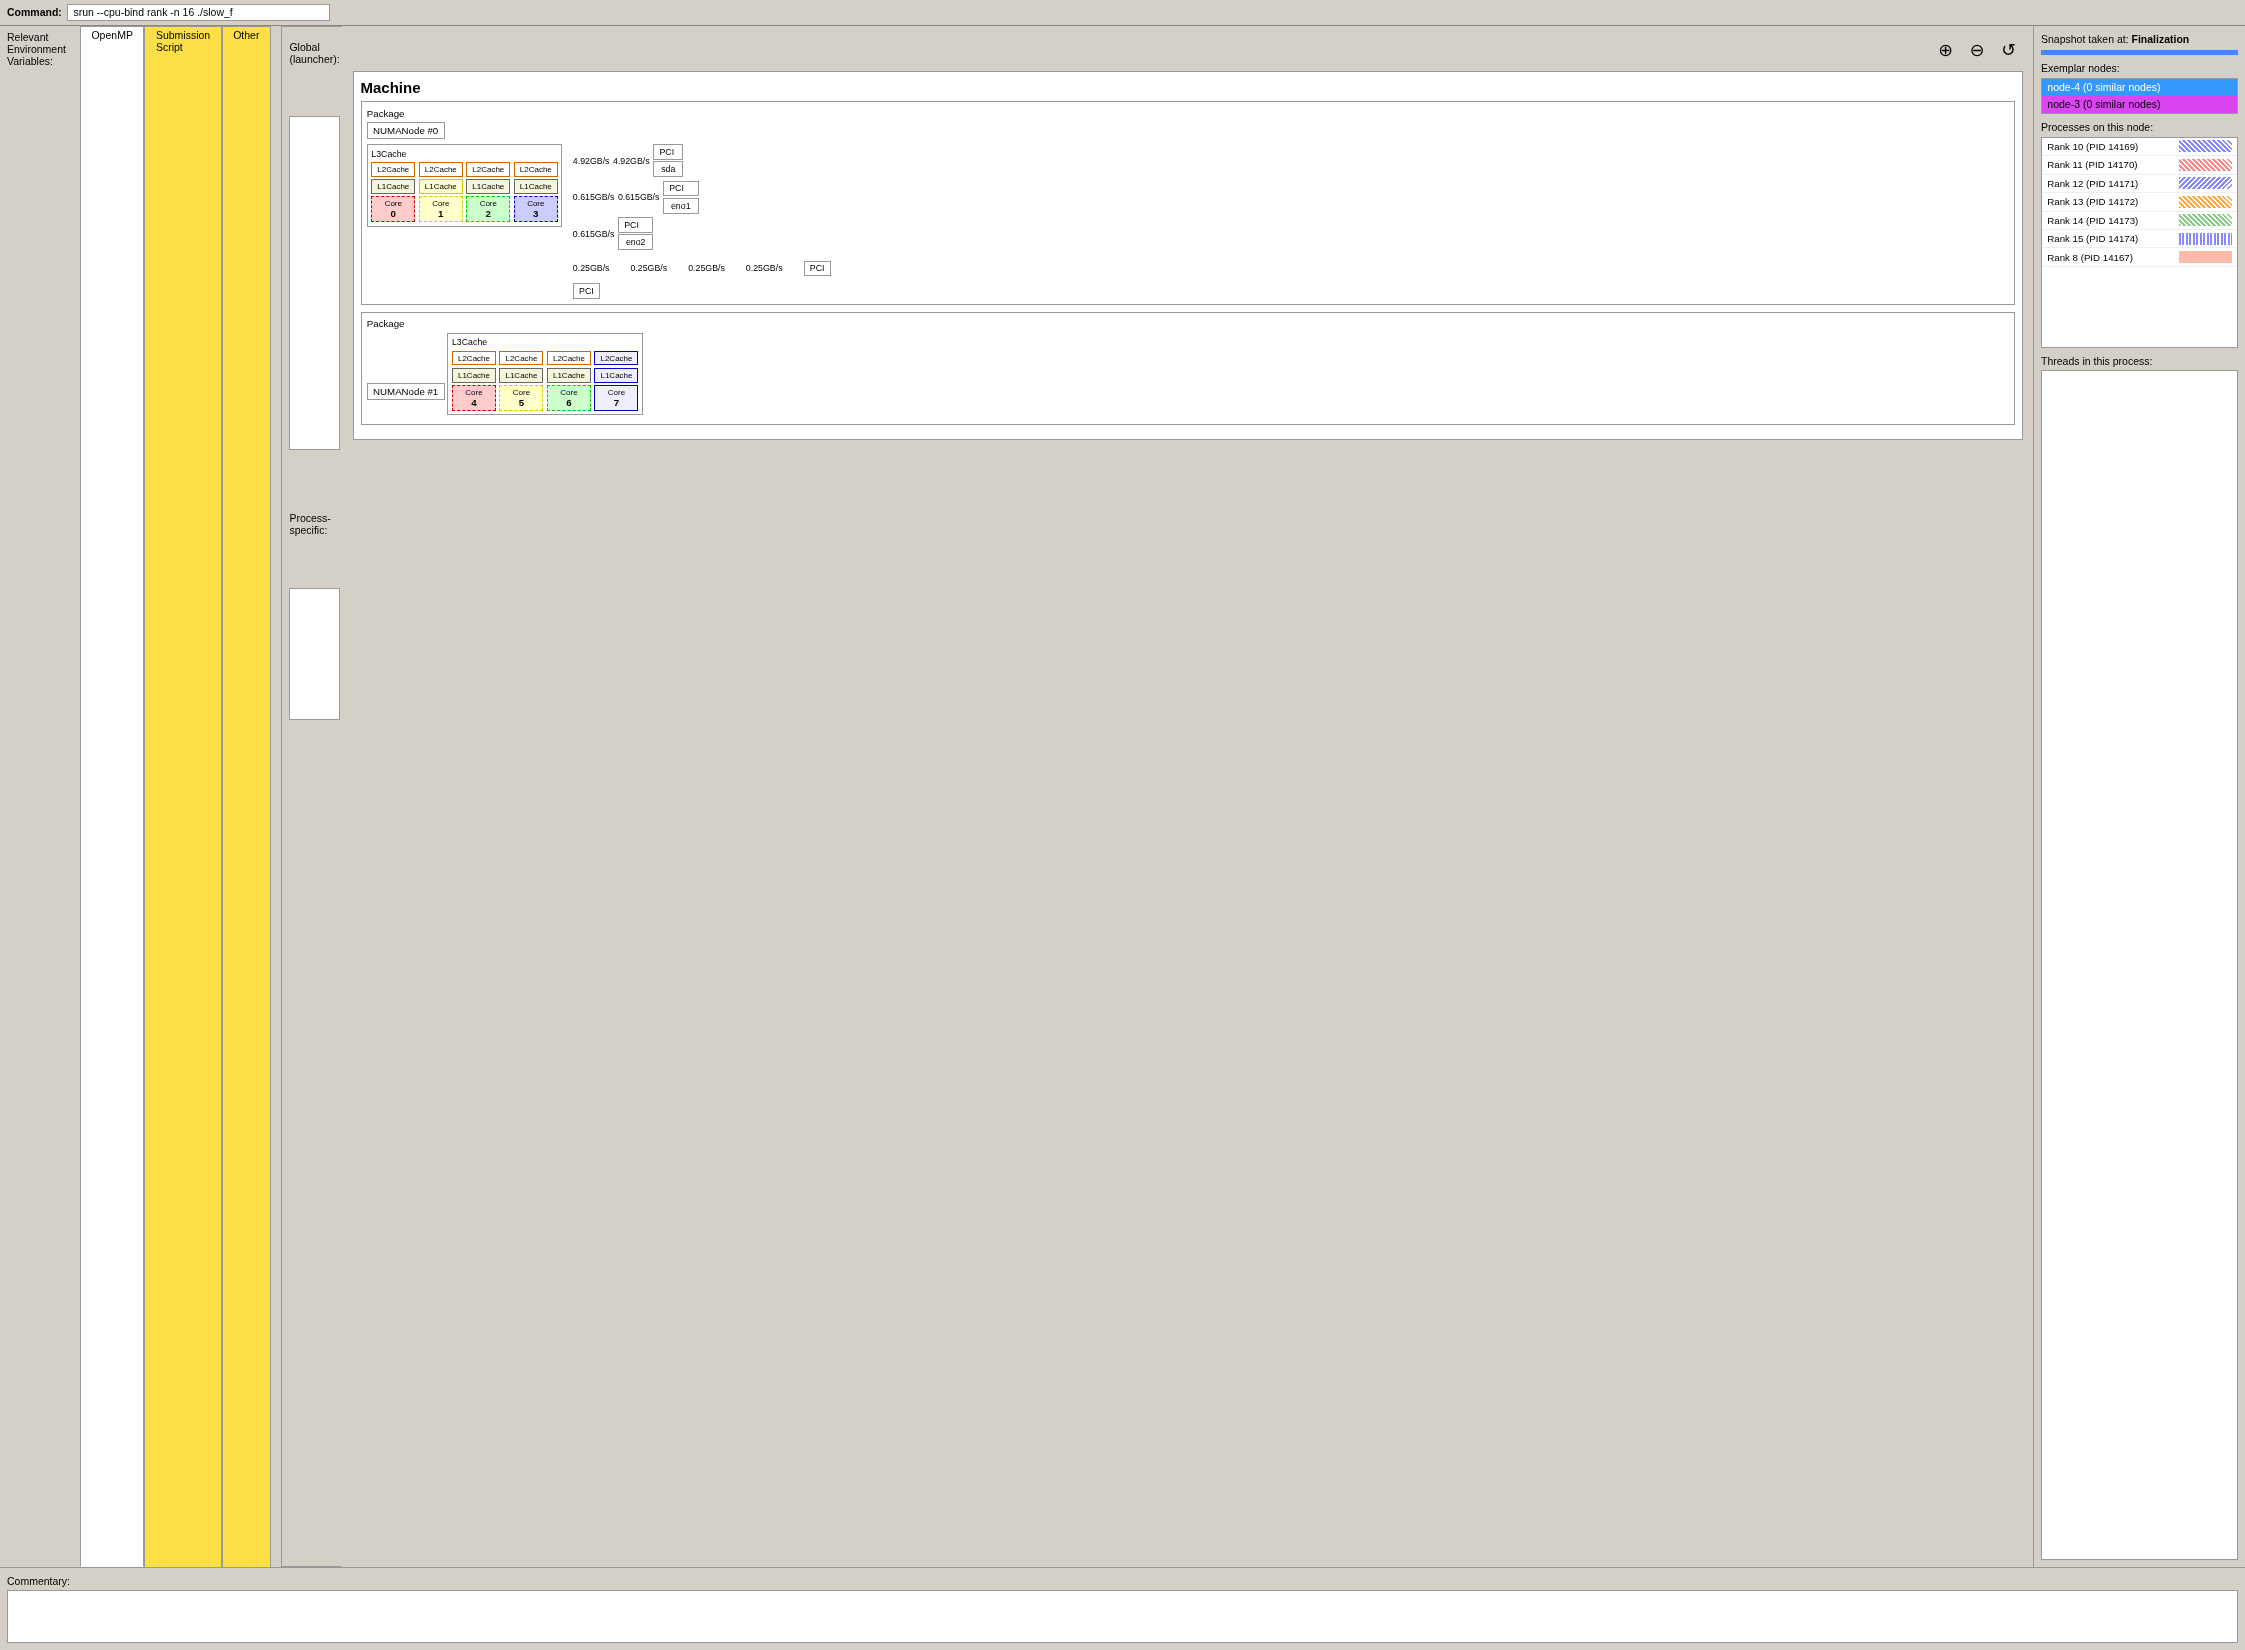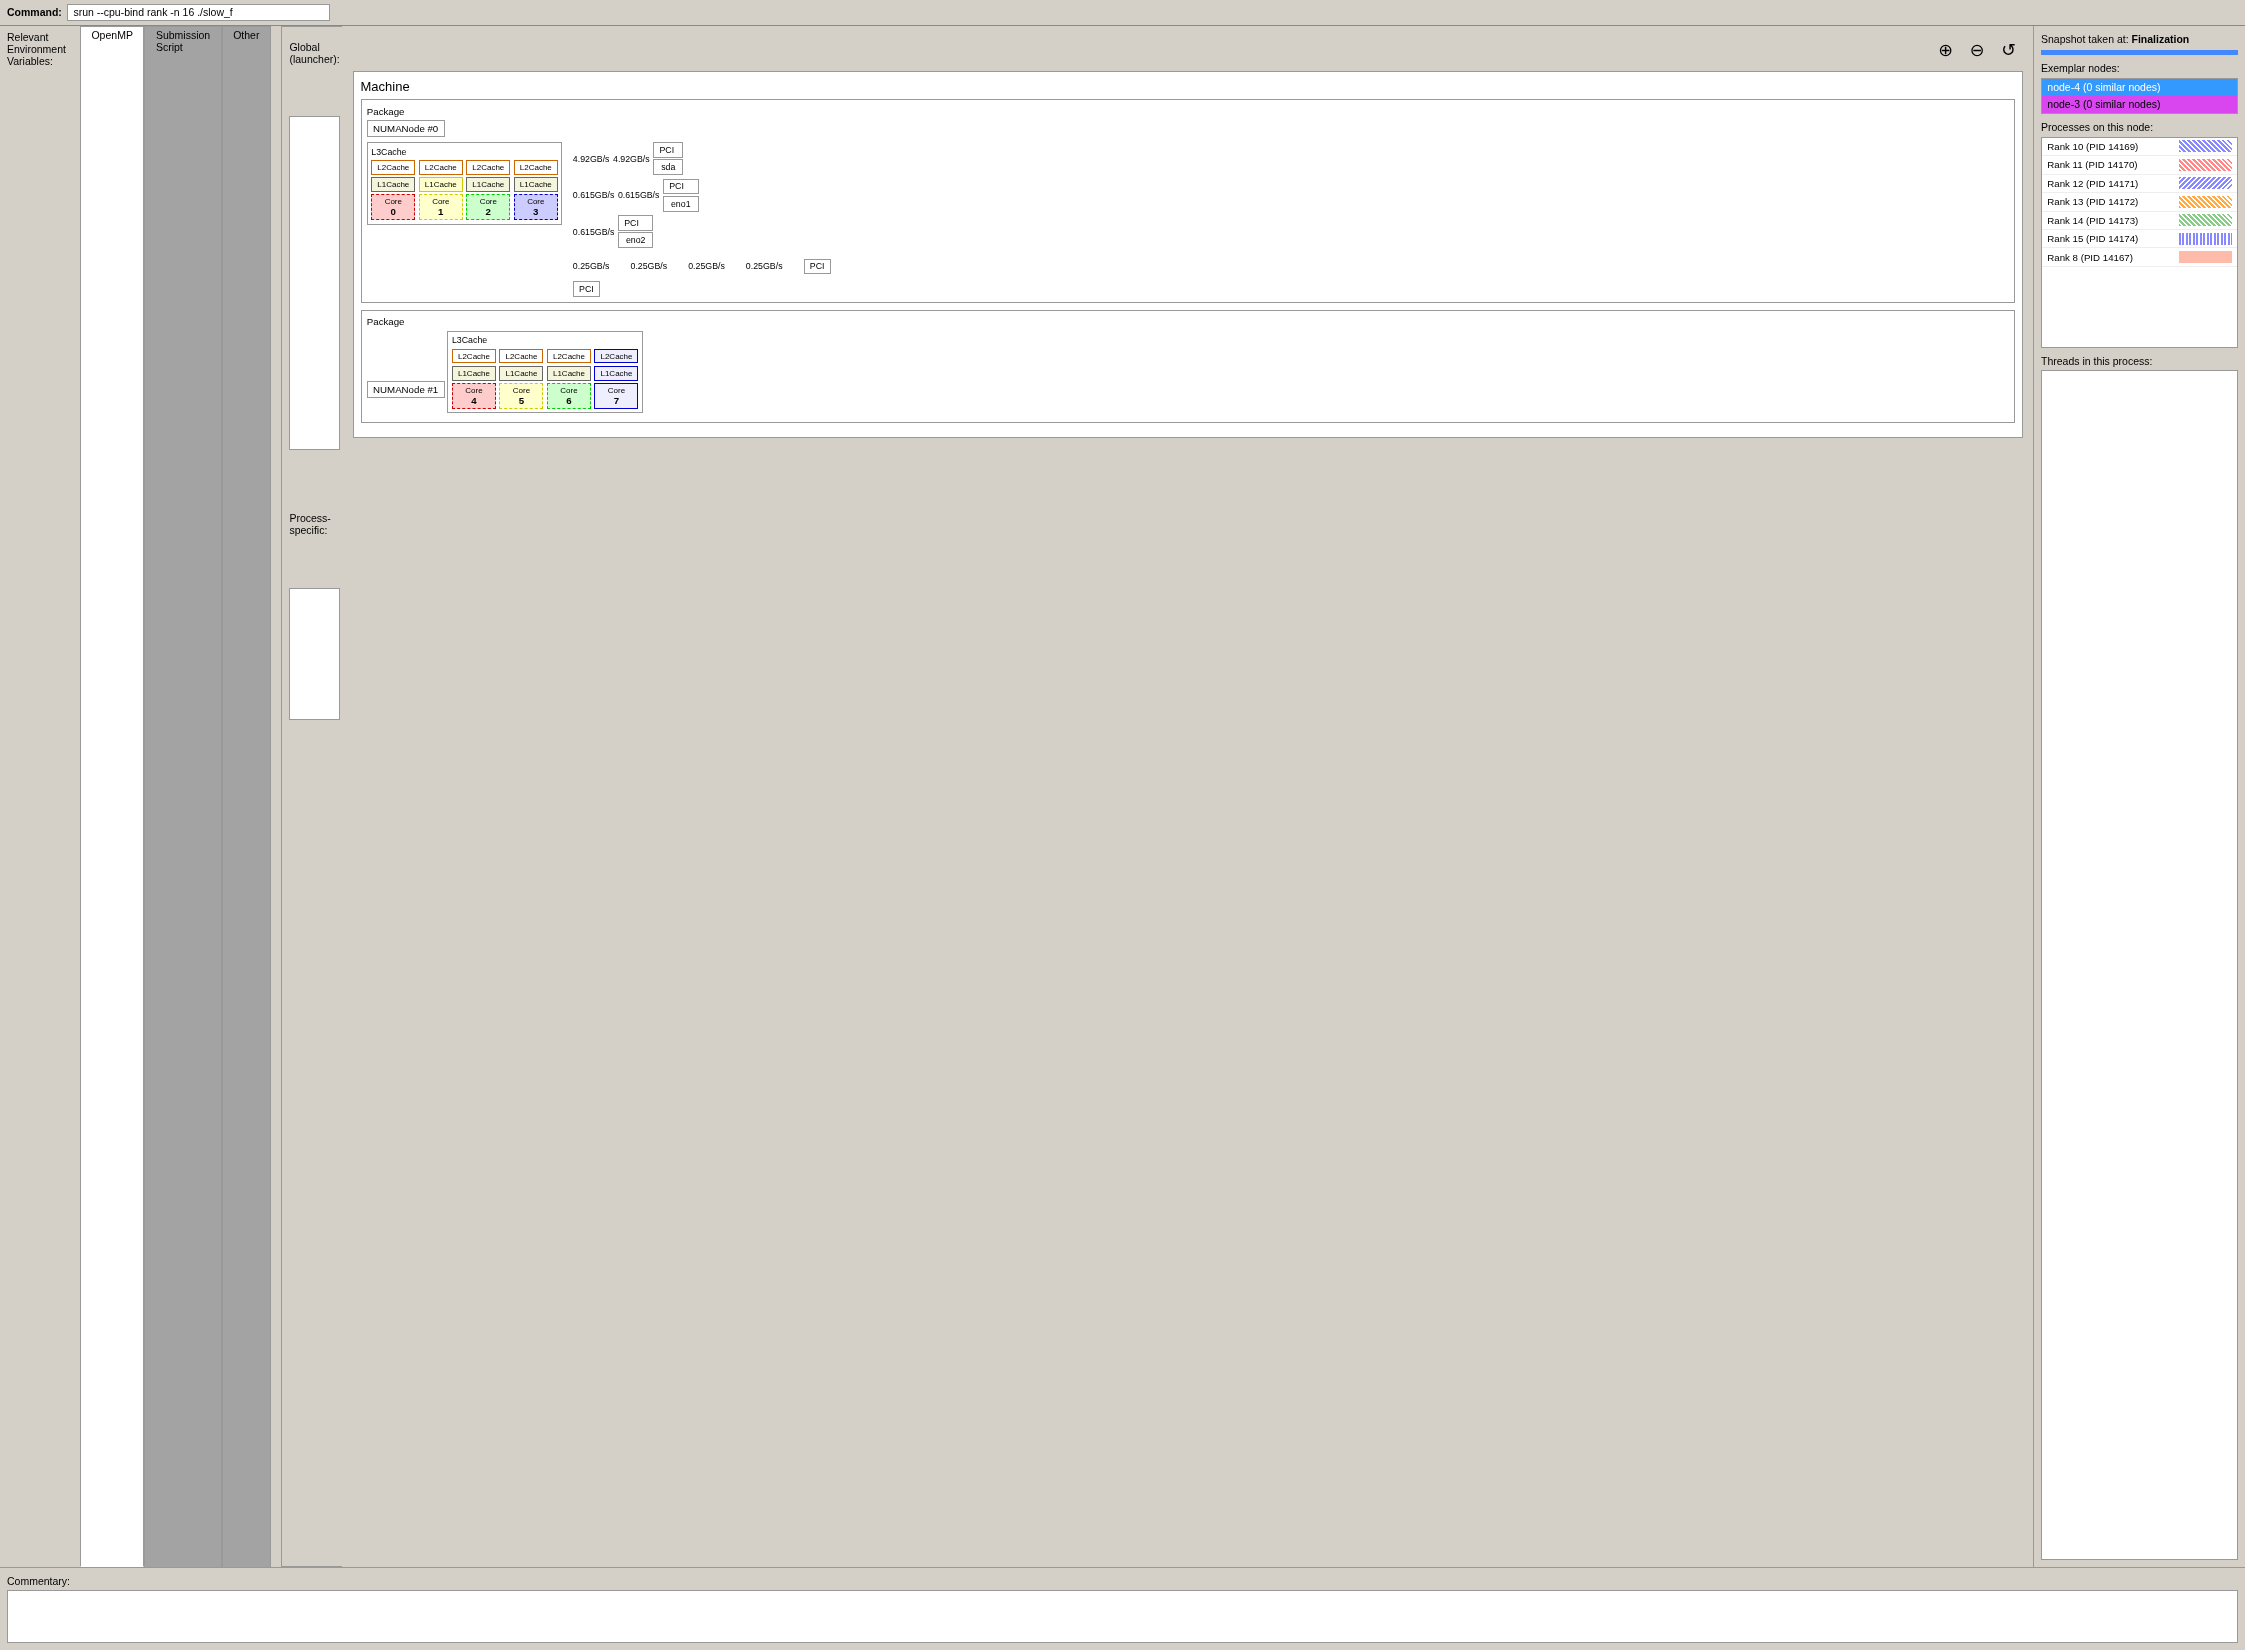--- a/index.html
+++ b/index.html
@@ -6,36 +6,36 @@
     body { font-family: Arial, sans-serif; font-size: 10.5px; background: #d4d0c8; color: #000; }
     
     .top-bar { background: #d4d0c8; padding: 3.5px 7px; display: flex; align-items: center; border-bottom: 0.9px solid #888; }
     .command-label { font-weight: bold; margin-right: 5.3px; }
     .command-value { background: white; border: 0.9px solid #999; padding: 1.8px 5.3px; min-width: 263px; font-size: 10.5px; }
     
     
     .left-panel { width: 342px; min-width: 342px; background: #d4d0c8; border-right: 0.9px solid #999; display: flex; flex-direction: row; }
     .env-vars-label { padding: 5.3px 7px 3.5px; font-size: 10.5px; }
     .tabs { display: flex; padding: 0 7px; gap: 0; }
-    .tab { padding: 2.6px 10.5px; border: 0.9px solid #999; background: #a3a3a3; cursor: pointer; font-size: 10.5px; border-bottom: none; }
+    .tab { padding: 2.6px 10.5px; border: 0.9px solid #999; background: #fde047; cursor: pointer; font-size: 10.5px; border-bottom: none; }
     .tab.active { background: white; border-bottom: 0.9px solid white; z-index: 1; }
     .tab-content { flex: 1; border: 0.9px solid #999; background: #d4d0c8; margin: 0 3.5px; padding: 7px; display: flex; flex-direction: column; gap: 48px; }
     
     .section-label { font-size: 10.5px; margin-bottom: 3.5px; margin-top: 7px; }
     .global-area { height: 334px; background: white; border: 0.9px solid #999; margin-bottom: 7px; }
     .process-area { height: 132px; background: white; border: 0.9px solid #999; }
     
     
     .center-panel { flex: 1; background: #d4d0c8; border-right: 0.9px solid #999; display: flex; flex-direction: column; overflow: auto; padding: 7px; }
     
     .toolbar { display: flex; justify-content: flex-end; padding: 3.5px; gap: 3.5px; }
     .icon-btn { width: 28px; height: 28px; background: none; border: none; cursor: pointer; font-size: 17.6px; display: flex; align-items: center; justify-content: center; }
     
     .machine-container { border: 0.9px solid #999; background: white; padding: 7px; margin: 3.5px; }
-    .machine-label { font-size: 13px; margin-bottom: 5.3px; }
+    .machine-label { font-size: 15px; margin-bottom: 5.3px; font-weight: bold; }
     
     .package-box { border: 0.9px solid #999; padding: 5.3px; margin-bottom: 7px; background: white; }
     .package-label { font-size: 9.7px; margin-bottom: 3.5px; }
     .numa-label { border: 0.9px solid #999; display: inline-block; padding: 1.8px 5.3px; font-size: 9.7px; margin-bottom: 5.3px; }
     
     .l3cache-box { border: 0.9px solid #999; padding: 3.5px; display: inline-block; margin-bottom: 3.5px; }
     .l3cache-label { font-size: 8.8px; margin-bottom: 3.5px; }
     
     .cache-row { display: flex; gap: 3.5px; margin-bottom: 2.6px; }
     .l2cache { border: 1.8px solid #cc6600; padding: 1.8px 3.5px; font-size: 8px; min-width: 44px; text-align: center; }

